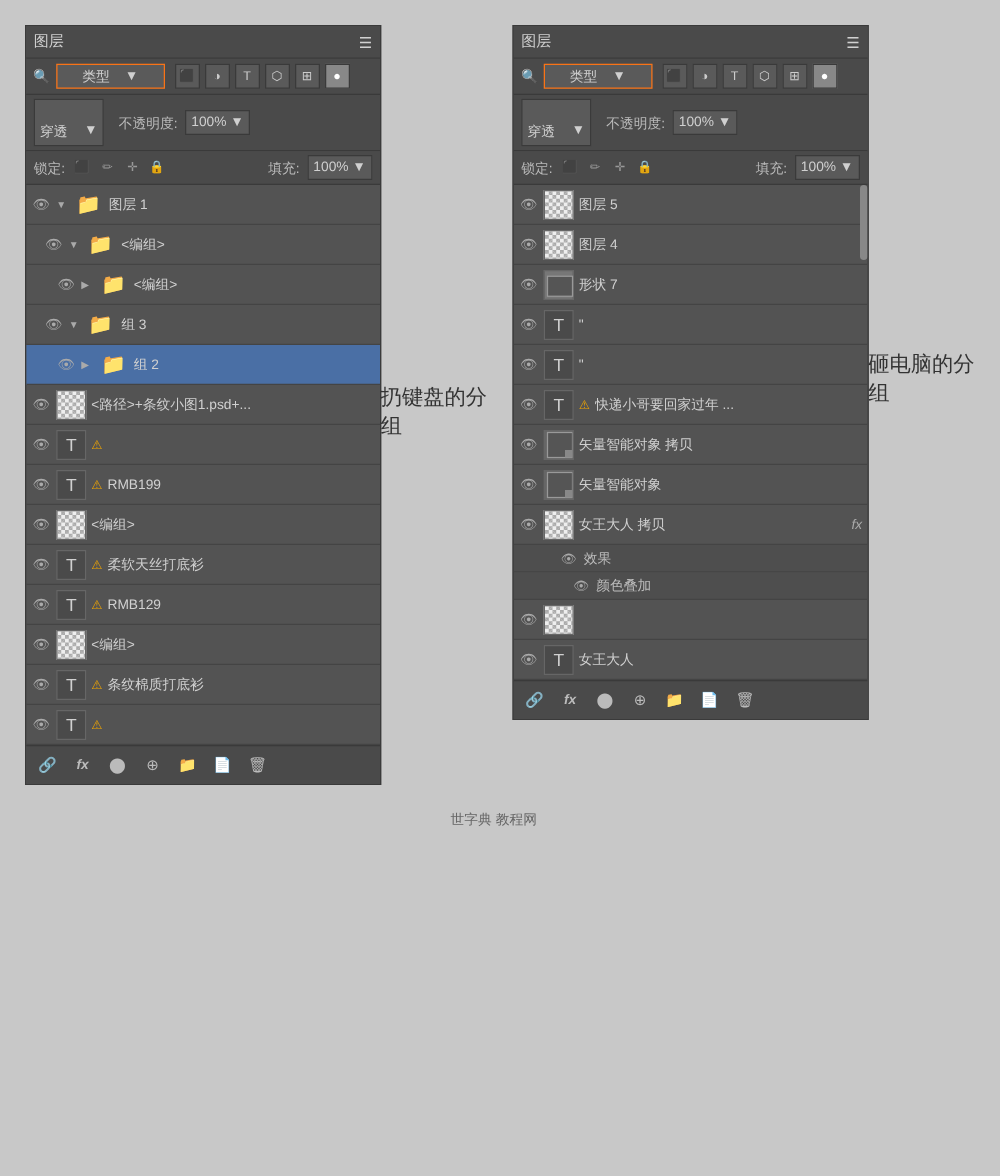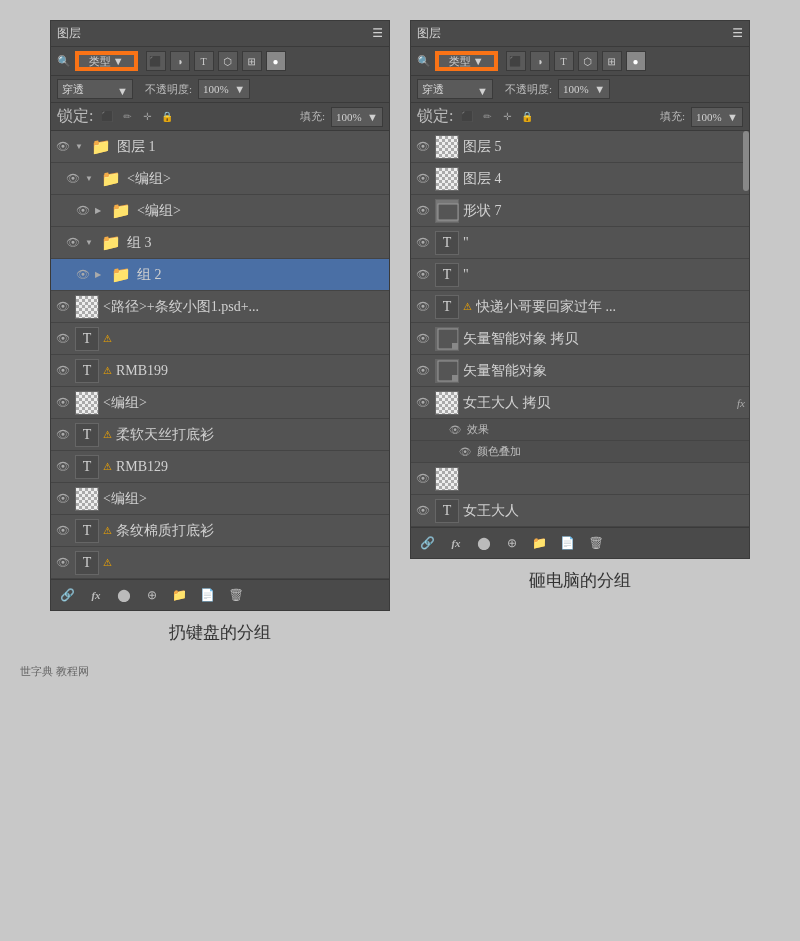--- a/index.html
+++ b/index.html
@@ -14,23 +14,22 @@
       min-height: 941px;
       width: 800px;
     }
     .panels-row {
       display: flex;
       gap: 20px;
       align-items: flex-start;
     }
     .panel-wrapper {
       display: flex;
-      flex-direction: column;
-      align-items: center;
-      font-family: Liberation Serif, serif;
+      flex-direction: row;
+      align-items: center;
     }
     .panel-label {
       margin-top: 10px;
       font-size: 17px;
       color: #333;
     }
     .panel {
       width: 340px;
       background: #535353;
       border: 1px solid #3a3a3a;
@@ -51,27 +50,27 @@
     .filter-row {
       background: #4a4a4a;
       border-bottom: 1px solid #3a3a3a;
       padding: 4px 6px;
       display: flex;
       align-items: center;
       gap: 4px;
     }
     .type-dropdown {
       background: #5a5a5a;
-      border: 4px solid #f97316;
+      border: 1px solid #f97316;
       color: #d0d0d0;
       font-size: 11px;
-      padding: 1px 10px;
-      display: flex;
-      align-items: center;
-      gap: 2px;
+      padding: 1px 20px;
+      display: flex;
+      align-items: center;
+      gap: 12px;
       cursor: pointer;
       height: 20px;
     }
     .filter-icons {
       display: flex;
       gap: 4px;
       margin-left: 4px;
     }
     .filter-icon-btn {
       width: 20px;
@@ -95,25 +94,25 @@
       padding: 3px 6px;
       display: flex;
       align-items: center;
       gap: 6px;
     }
     .blend-dropdown {
       background: #5a5a5a;
       border: 1px solid #3a3a3a;
       color: #d0d0d0;
       font-size: 11px;
-      padding: 1px 4px;
-      width: 76px;
+      padding: 18px 4px;
+      width: 56px;
       height: 20px;
       display: flex;
-      align-items: flex-end;
+      align-items: flex-start;
       justify-content: space-between;
       cursor: pointer;
     }
     .opacity-label {
       font-size: 11px;
       color: #bbb;
       margin-left: 6px;
     }
     .opacity-value {
       background: #5a5a5a;
@@ -131,21 +130,21 @@
     
     .lock-row {
       background: #4a4a4a;
       border-bottom: 1px solid #3a3a3a;
       padding: 3px 6px;
       display: flex;
       align-items: center;
       gap: 6px;
     }
     .lock-label {
-      font-size: 16px;
+      font-size: 11px;
       color: #bbb;
     }
     .lock-icons {
       display: flex;
       gap: 4px;
     }
     .lock-icon {
       width: 16px;
       height: 16px;
       display: flex;
@@ -224,21 +223,21 @@
     .layer-thumb.group-thumb {
       background: none;
       border: none;
       font-size: 16px;
     }
     .layer-thumb.shape-thumb {
       background: #888;
       border: 1px solid #666;
     }
     .layer-name {
-      font-size: 14px;
+      font-size: 11px;
       color: #d0d0d0;
       flex: 1;
       overflow: hidden;
       white-space: nowrap;
       text-overflow: ellipsis;
     }
     .layer-warning {
       font-size: 10px;
       color: #f0a500;
       flex-shrink: 0;
@@ -624,13 +623,13 @@
         <div class="toolbar-btn">⊕</div>
         <div class="toolbar-btn">📁</div>
         <div class="toolbar-btn">📄</div>
         <div class="toolbar-btn">🗑</div>
       </div>
     </div>
     <div class="panel-label">砸电脑的分组</div>
   </div>
 </div>
 
-<div style="margin-top:20px;font-size:11px;color:#666;text-align:left;width:100%;padding-right:10px;">世字典 教程网</div>
+<div style="margin-top:20px;font-size:11px;color:#666;text-align:center;width:100%;padding-right:10px;">世字典 教程网</div>
 
 </body></html>

